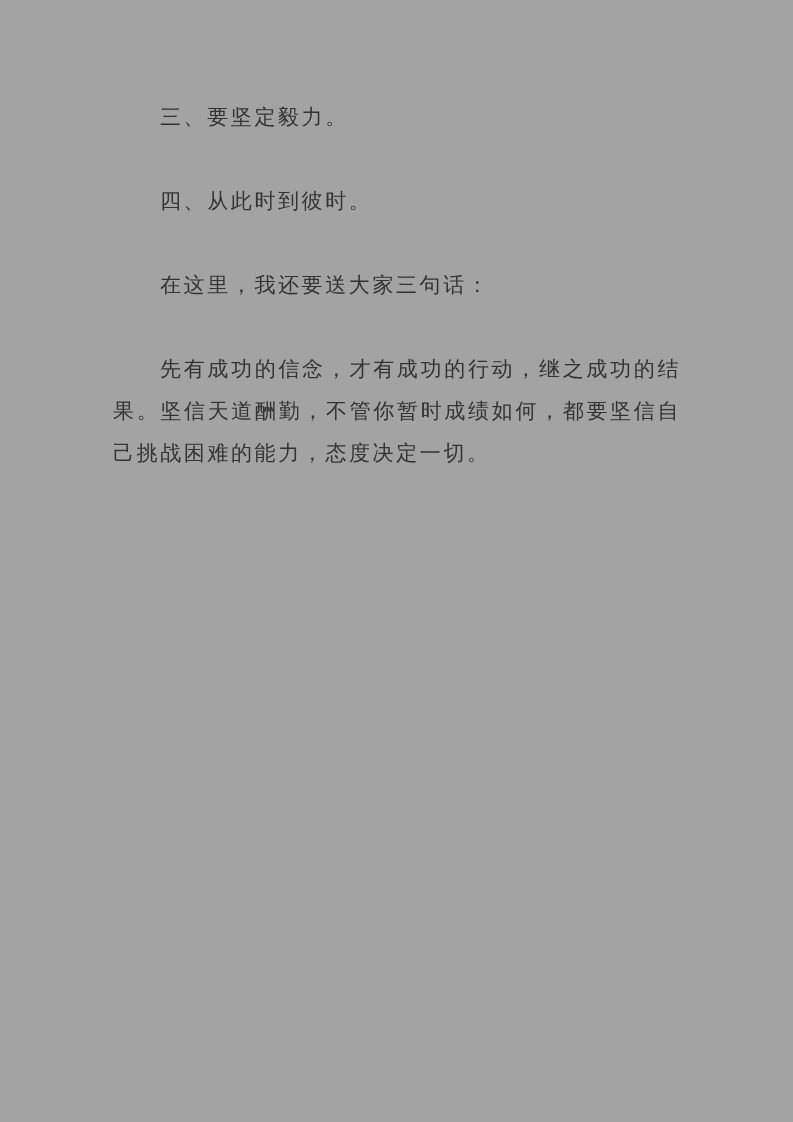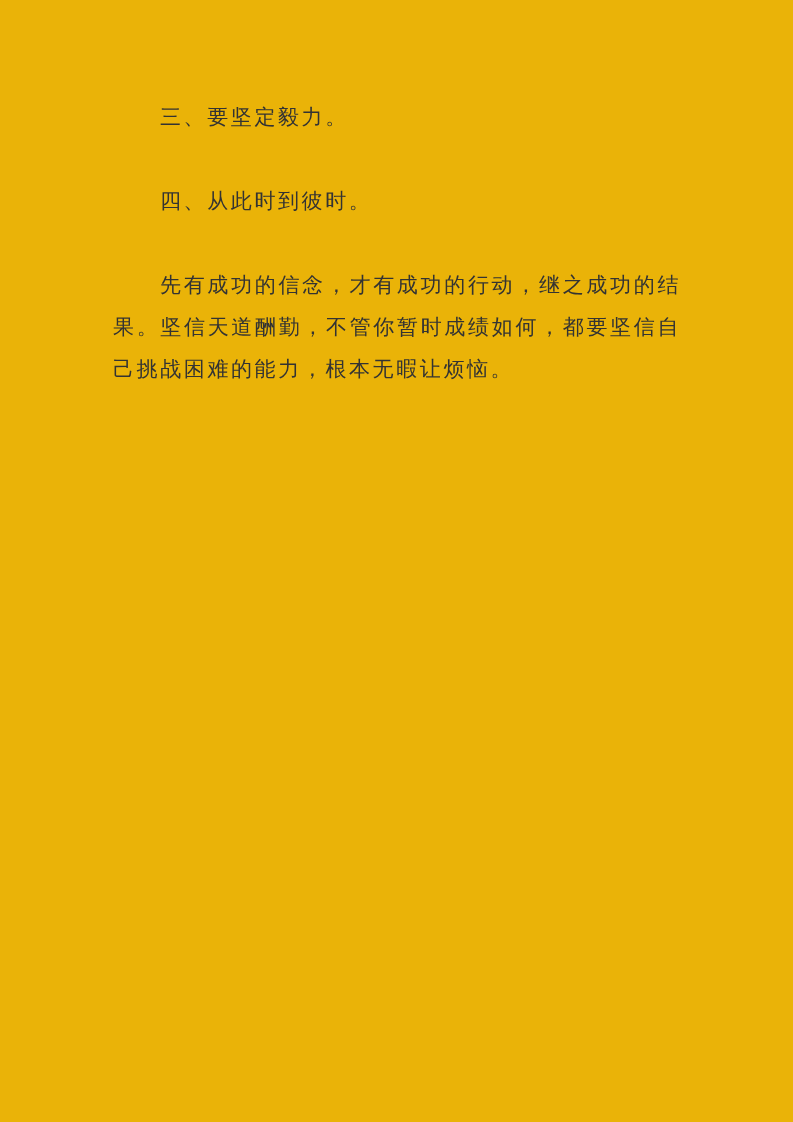--- a/index.html
+++ b/index.html
@@ -11,21 +11,21 @@
     width: 793px;
     height: 1122px;
     overflow: hidden;
     font-family: "DejaVu Serif", "Liberation Serif", serif;
   }
   .page {
     box-sizing: border-box;
     width: 793px;
     height: 1122px;
     padding: 96px 112px 0 113px;
-    background: #eab308;
+    background: #a3a3a3;
   }
   .doc-block {
     margin: 0 0 42px 0;
     font-size: 21px;
     line-height: 42px;
     letter-spacing: 2.6px;
     color: #333333;
     text-indent: 47px;
     text-align: justify;
     text-justify: inter-ideograph;
@@ -34,14 +34,15 @@
   .doc-block:last-child {
     margin-bottom: 0;
   }
 </style>
 </head>
 <body>
 
 <div class="page">
   <p class="doc-block">三、要坚定毅力。</p>
   <p class="doc-block">四、从此时到彼时。</p>
-  <p class="doc-block">先有成功的信念，才有成功的行动，继之成功的结果。坚信天道酬勤，不管你暂时成绩如何，都要坚信自己挑战困难的能力，根本无暇让烦恼。</p>
+  <p class="doc-block">在这里，我还要送大家三句话：</p>
+  <p class="doc-block">先有成功的信念，才有成功的行动，继之成功的结果。坚信天道酬勤，不管你暂时成绩如何，都要坚信自己挑战困难的能力，态度决定一切。</p>
 </div>
 
 </body></html>

